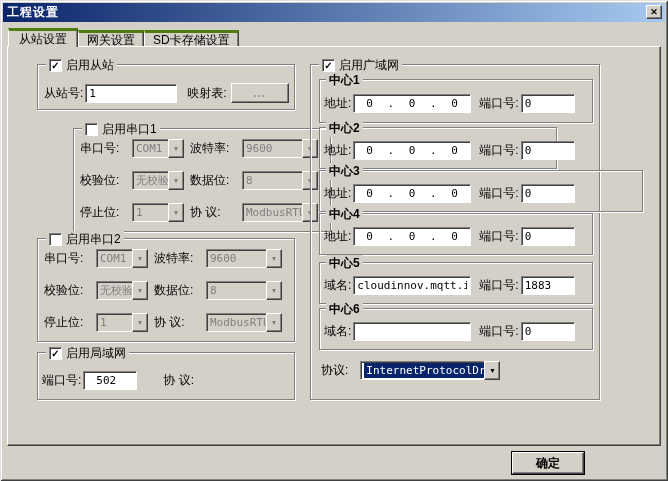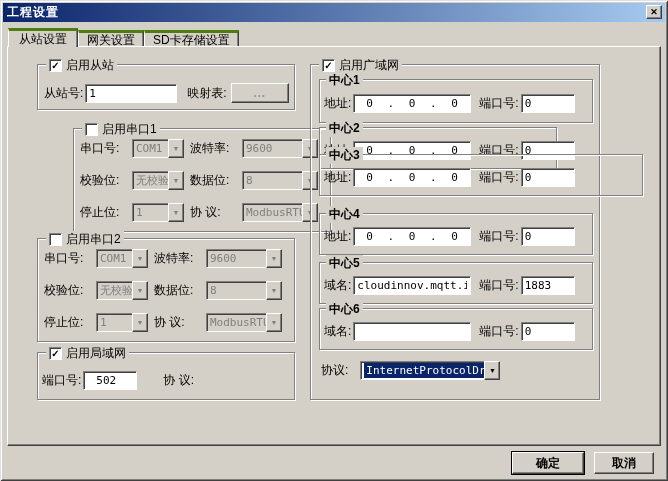--- a/index.html
+++ b/index.html
@@ -275,21 +275,21 @@
     <div class="group" style="left:8px; top:62px; width:238px; height:42px;">
       <div class="legend-plain">中心2</div>
       <div class="row" style="left:4px; top:13px; right:2px;">
         <span class="lbl">地址:</span>
         <input class="field ip-input" style="width: 118px; margin-left: 2px;" value="0 . 0 . 0 . 0">
         <span class="lbl" style="margin-left:8px;">端口号:</span>
         <input class="field" style="width: 54px; margin-left: 2px;" value="0">
       </div>
     </div>
 
-    <div class="group" style="left:8px; top:89px; width:324px; height:42px;">
+    <div class="group" style="left:8px; top:105px; width:324px; height:42px;">
       <div class="legend-plain">中心3</div>
       <div class="row" style="left:4px; top:13px; right:2px;">
         <span class="lbl">地址:</span>
         <input class="field ip-input" style="width: 118px; margin-left: 2px;" value="0 . 0 . 0 . 0">
         <span class="lbl" style="margin-left:8px;">端口号:</span>
         <input class="field" style="width: 54px; margin-left: 2px;" value="0">
       </div>
     </div>
 
     <div class="group" style="left:8px; top:148px; width:274px; height:42px;">
@@ -327,15 +327,14 @@
       <div class="combo selected" style="width:140px; margin-left:12px;">
         <span class="combo-text">
             <span>InternetProtocolDrv2</span>
           </span>
         <span class="combo-btn">▼</span>
       </div>
     </div>
   </div>
 
   <button class="push-btn default" style="left:512px; top:452px; width:72px; height:22px;">确定</button>
-  <button class="push-btn" style="left:594px; top:452px; width:60px; height:22px;">取消</button>
 
 </div>
 
 </body></html>

